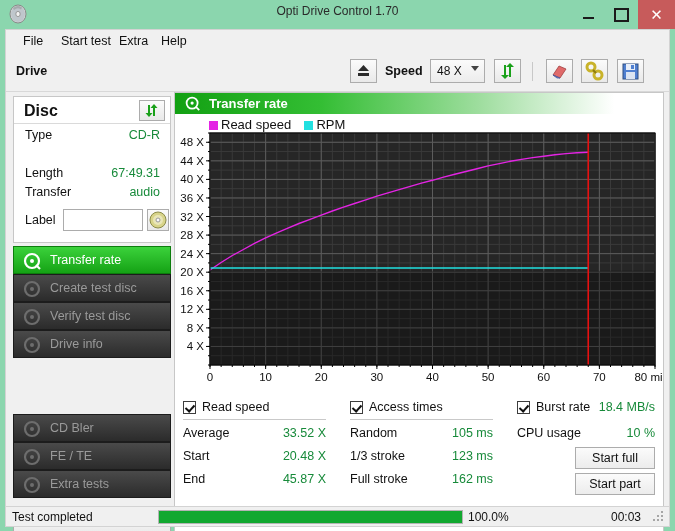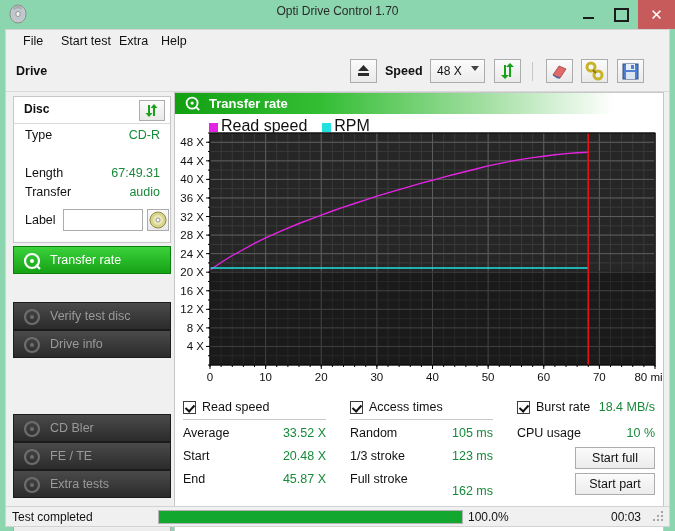--- a/index.html
+++ b/index.html
@@ -86,21 +86,21 @@
   .tsep{position:absolute;top:9px;width:1px;height:19px;background:#c8c8c8;}
   
   .disc-panel{
     position:absolute;left:7px;top:66px;width:158px;height:147px;
     background:#fff;border:1px solid #C7C7C7;box-sizing:border-box;
   }
   .disc-head{
     position:absolute;left:0;top:0;width:156px;height:26px;
     border-bottom:1px solid #DADADA;
   }
-  .disc-head-txt{position:absolute;left:10px;top:5px;font-weight:bold;font-size:12px;color:#111;text-align:center;}
+  .disc-head-txt{position:absolute;left:10px;top:5px;font-weight:bold;font-size:16px;color:#111;text-align:center;}
   .refresh-btn{
     position:absolute;right:5px;top:3px;width:26px;height:21px;
     background:linear-gradient(#fbfbfb,#e9e9e9);border:1px solid #ACACAC;box-sizing:border-box;
   }
   .drow{position:absolute;left:0;width:156px;height:19px;}
   .dk{position:absolute;left:11px;top:0;font-size:12.5px;color:#111;}
   .dv{position:absolute;right:10px;top:0;font-size:12.5px;color:#178A3A;}
   .label-row{position:absolute;left:0;top:110px;width:156px;height:30px;}
   .label-key{position:absolute;left:11px;top:6px;font-size:12.5px;color:#111;}
   .label-input{
@@ -133,21 +133,21 @@
   .panel{
     position:absolute;left:168px;top:62px;width:490px;height:440px;
     background:#fff;border:1px solid #C7C7C7;box-sizing:border-box;
   }
   .panel-head{
     position:absolute;left:0;top:0;width:488px;height:21px;
     background:linear-gradient(to right,#12A012 0%,#34BE34 30%,#9ddd9d 62%,#ffffff 90%);
   }
   .panel-head-txt{position:absolute;left:34px;top:3px;font-weight:bold;font-size:13px;color:#fff;}
   .panel-head-ico{position:absolute;left:10px;top:3px;width:16px;height:16px;}
-  .legend{position:absolute;left:34px;top:24px;font-size:16px;color:#111;}
+  .legend{position:absolute;left:34px;top:24px;font-size:13px;color:#111;}
   .lg-sw{display:inline-block;width:9px;height:9px;vertical-align:-1px;margin-right:3px;}
   .chart-wrap{position:absolute;left:0;top:36px;width:488px;height:270px;}
   .results{
     position:absolute;left:8px;top:307px;width:472px;height:98px;
   }
   .res-col{position:absolute;top:0;}
   .res-head{position:absolute;top:0;font-size:12.5px;color:#111;}
   .cb{
     position:absolute;top:1px;width:13px;height:13px;
     background:#fff;border:1px solid #3d3d3d;box-sizing:border-box;
@@ -321,20 +321,29 @@
     <div class="navlist">
       <div class="navbtn active" style="top:0px">
         <span class="nav-ico">
           <svg width="18" height="18" viewBox="0 0 18 18">
               <circle cx="9" cy="9" r="7" fill="none" stroke="#ffffff" stroke-width="2.2"></circle>
               <circle cx="9" cy="9" r="2" fill="#ffffff"></circle>
               <path d="M13 13 L17 17" stroke="#ffffff" stroke-width="2.2"></path>
             </svg>
         </span>
         <span class="nav-txt">Transfer rate</span>
+      </div>
+      <div class="navbtn" style="top:28px">
+        <span class="nav-ico">
+          <svg width="18" height="18" viewBox="0 0 18 18">
+              <circle cx="9" cy="9" r="7" fill="none" stroke="#6d6d6d" stroke-width="2.2"></circle>
+              <circle cx="9" cy="9" r="2" fill="#6d6d6d"></circle>
+            </svg>
+        </span>
+        <span class="nav-txt">Create test disc</span>
       </div>
       <div class="navbtn" style="top:84px">
         <span class="nav-ico">
           <svg width="18" height="18" viewBox="0 0 18 18">
               <circle cx="9" cy="9" r="7" fill="none" stroke="#6d6d6d" stroke-width="2.2"></circle>
               <circle cx="9" cy="9" r="2" fill="#6d6d6d"></circle>
             </svg>
         </span>
         <span class="nav-txt">Drive info</span>
       </div>
@@ -620,21 +629,21 @@
 
         <div class="res-col" style="left:167px;width:160px">
           <span class="cb" style="left:0"></span>
           <span class="res-head" style="left:19px">Access times</span>
           <span class="hr" style="left:0;top:19px;width:143px"></span>
           <span class="rk" style="left:0;top:26px">Random</span>
           <span class="rv" style="left:43px;top:26px;width:100px">105 ms</span>
           <span class="rk" style="left:0;top:49px">1/3 stroke</span>
           <span class="rv" style="left:43px;top:49px;width:100px">123 ms</span>
           <span class="rk" style="left:0;top:72px">Full stroke</span>
-          <span class="rv" style="left:43px;top:84px;width:100px">162 ms</span>
+          <span class="rv" style="left:43px;top:72px;width:100px">162 ms</span>
         </div>
 
         <div class="res-col" style="left:334px;width:140px">
           <span class="cb" style="left:0"></span>
           <span class="res-head" style="left:19px">Burst rate</span>
           <span class="rv" style="left:40px;top:0;width:98px">18.4 MB/s</span>
           <span class="rk" style="left:0;top:26px">CPU usage</span>
           <span class="rv" style="left:40px;top:26px;width:98px">10 %</span>
           <span class="sbtn" style="left:58px;top:47px">Start full</span>
           <span class="sbtn" style="left:58px;top:73px">Start part</span>

